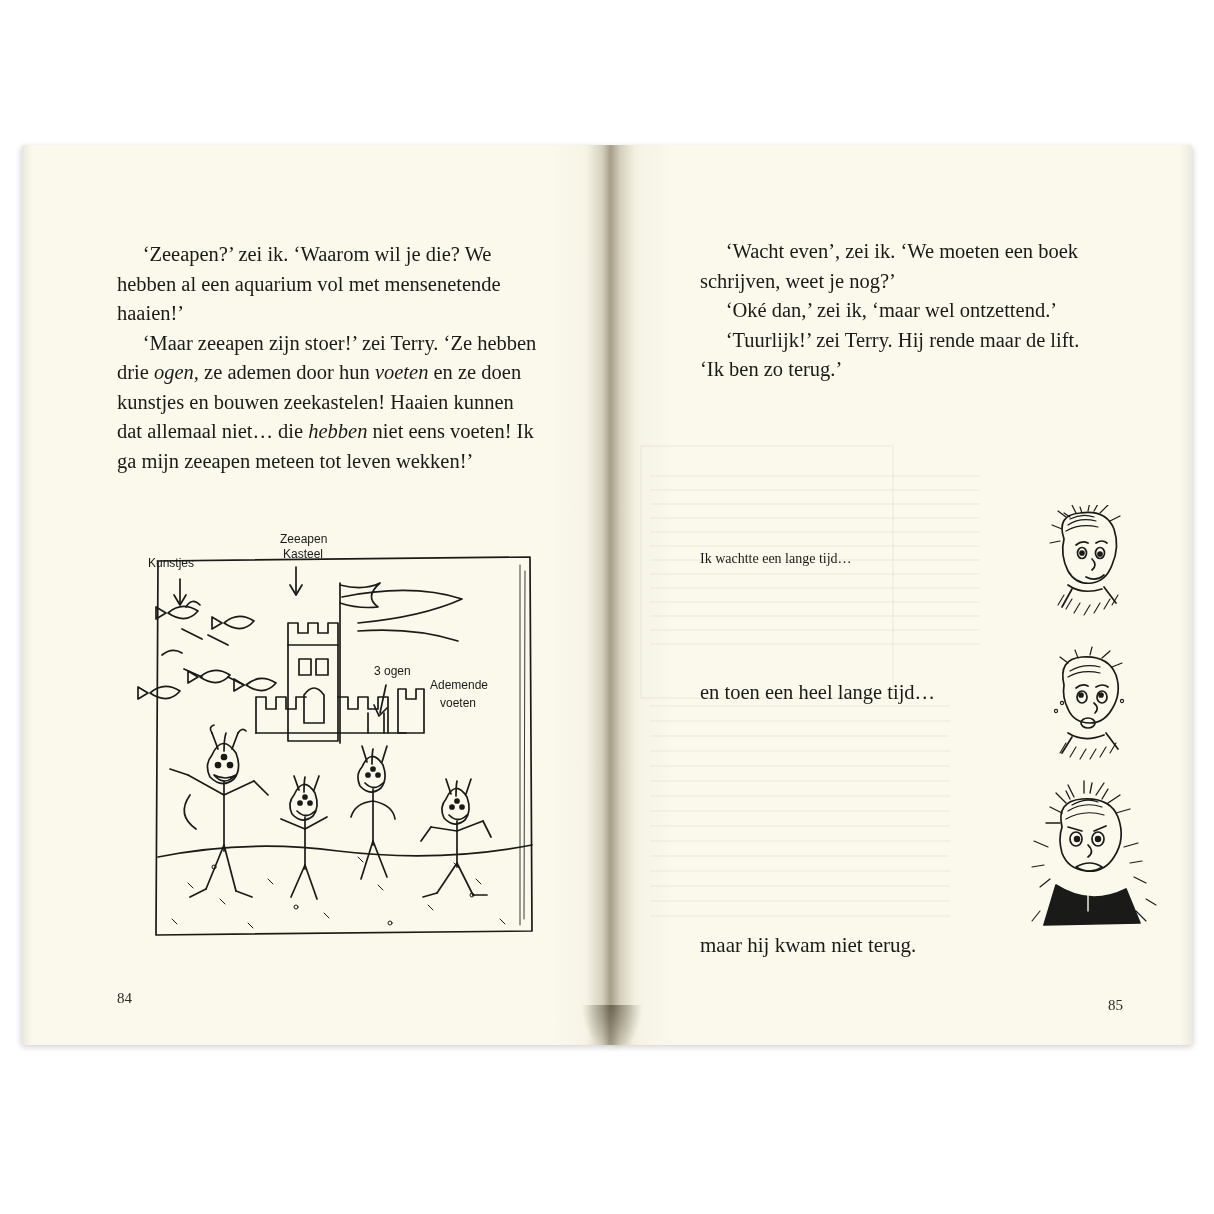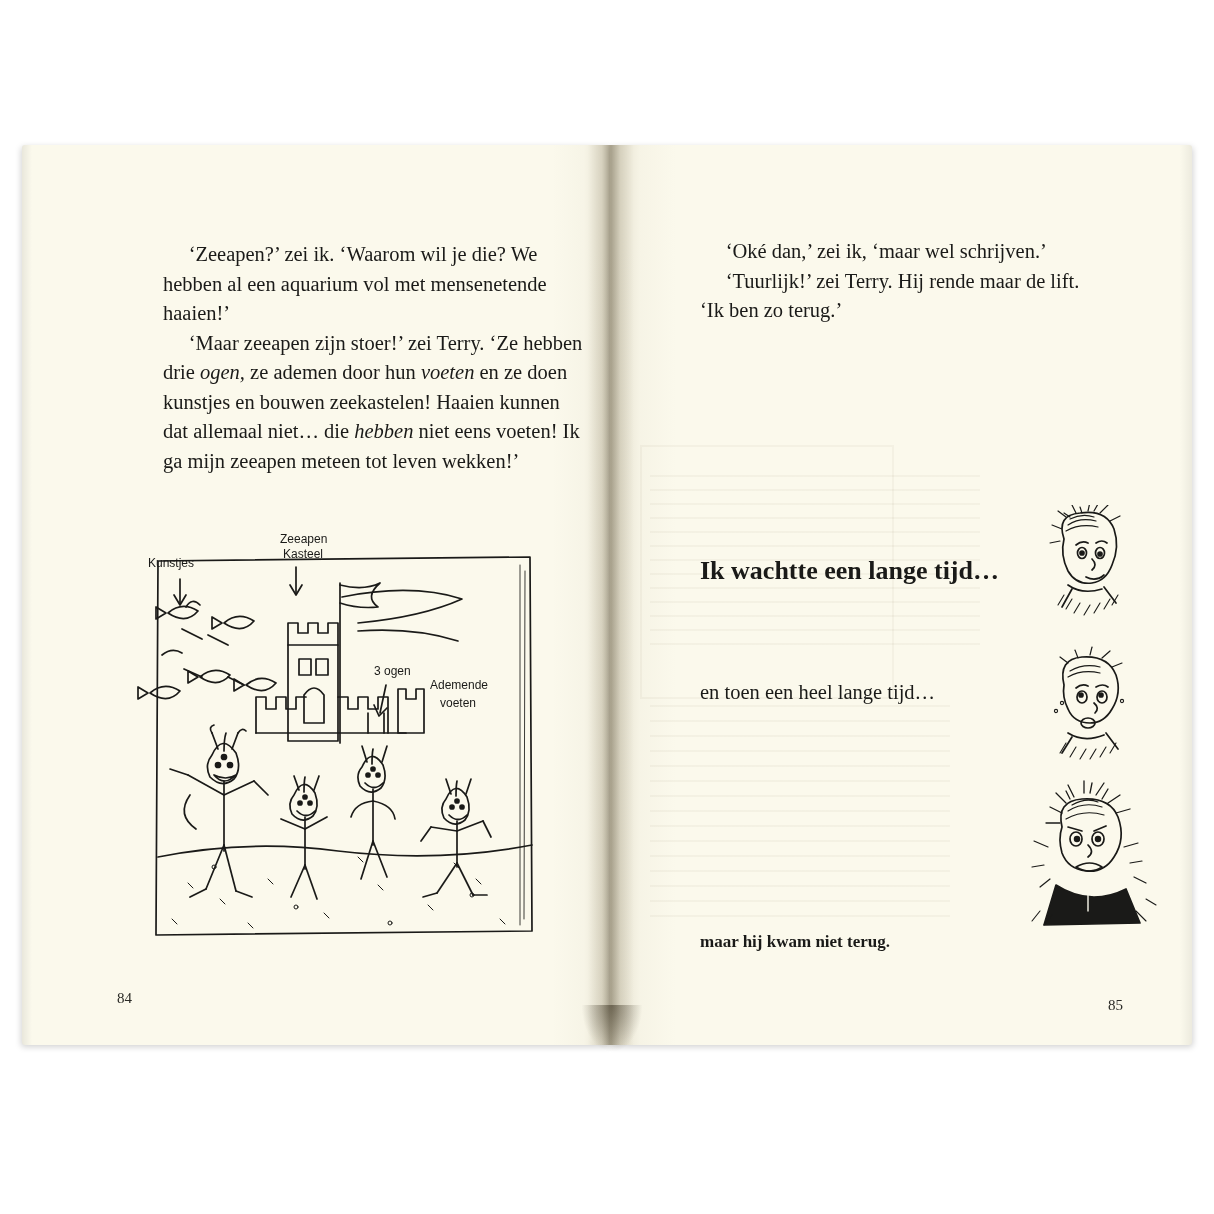--- a/index.html
+++ b/index.html
@@ -92,26 +92,26 @@
     position: absolute;
     font-size: 20.5px;
     line-height: 29.5px;
     color: #1a1a18;
     text-align: left;
   }
   .text-col p { margin: 0; }
   .text-col p.ind { text-indent: 1.25em; }
   em { font-style: italic; }
 
-  #left-text  { left: 95px; top: 95px; width: 420px; margin-left: 46px; }
+  #left-text  { left: 95px; top: 95px; width: 420px; }
   #right-text { left: 90px; top: 92px; width: 400px; }
-  #right-text-b { position:absolute; left: 90px; top: 385px; width: 360px; font-size:26px; line-height:29.5px; color:#1a1a18;font-weight:bold;}
+  #right-text-b { position:absolute; left: 90px; top: 385px; width: 360px; font-size:14px; line-height:29.5px; color:#1a1a18;}
   #right-text-c { position:absolute; left: 90px; top: 512px; width: 400px; font-size:20.5px; line-height:29.5px; color:#1a1a18;font-family:Liberation Serif, serif;}
   #right-text-d { position:absolute; left: 90px; top: 637px; width: 400px; font-size:20.5px; line-height:29.5px; color:#1a1a18;}
-  #right-text-e { position:absolute; left: 90px; top: 765px; width: 400px; font-size:17px; line-height:29.5px; color:#1a1a18;font-weight:bold;}
+  #right-text-e { position:absolute; left: 90px; top: 765px; width: 400px; font-size:21px; line-height:29.5px; color:#1a1a18;}
 
   .folio {
     position: absolute;
     font-size: 15px;
     color: #2a2a26;
   }
   #folio-left  { left: 95px;  top: 845px; }
   #folio-right { left: 498px; top: 852px; }
 
   
@@ -306,21 +306,22 @@
     <div class="folio" id="folio-left">84</div>
   </div>
 
   <div class="page right">
 
     <div class="ghost block1"></div>
     <div class="ghost block2"></div>
     <div class="ghost box"></div>
 
     <div class="text-col" id="right-text">
-      <p class="ind">‘Oké dan,’ zei ik, ‘maar wel schrijven.’</p>
+      <p class="ind">‘Wacht even’, zei ik. ‘We moeten een boek schrijven, weet je nog?’</p>
+      <p class="ind">‘Oké dan,’ zei ik, ‘maar wel ontzettend.’</p>
       <p class="ind">‘Tuurlijk!’ zei Terry. Hij rende maar de lift. ‘Ik ben zo terug.’</p>
     </div>
 
     <div id="right-text-b">
       <p class="ind">Ik wachtte een lange tijd…</p>
     </div>
 
     <div id="right-text-c">
       <p>en toen een heel lange tijd…</p>
     </div>

